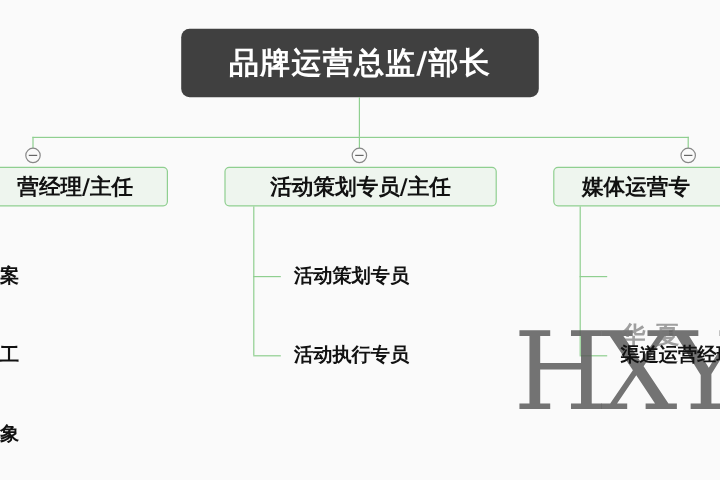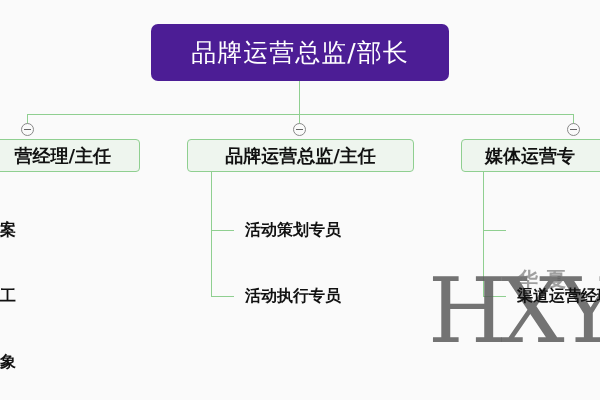--- a/index.html
+++ b/index.html
@@ -17,25 +17,25 @@
       height: 400px;
       background: #fafafa;
       overflow: hidden;
     }
     .root-node {
       position: absolute;
       left: 151px;
       top: 24px;
       width: 298px;
       height: 57px;
-      background: #4c1d95;
+      background: #404040;
       border-radius: 7px;
       color: #ffffff;
       font-size: 25px;
-      font-weight: normal;
+      font-weight: bold;
       display: flex;
       align-items: center;
       justify-content: center;
       letter-spacing: 1px;
     }
     .line {
       position: absolute;
       background: #8fcf90;
     }
     .manager-node {
@@ -138,21 +138,21 @@
   <div class="line" style="left:573px; top:114px; width:1px; height:10px;"></div>
 
   <div class="collapse-btn" style="left:21px;"></div>
   <div class="collapse-btn" style="left:293px;"></div>
   <div class="collapse-btn" style="left:567px;"></div>
 
   <div class="manager-node" style="left:-90px; width:230px; justify-content:flex-end; padding-right:28px;">
     <span>营经理/主任</span>
   </div>
   <div class="manager-node" style="left:187px; width:227px;">
-    <span>品牌运营总监/主任</span>
+    <span>活动策划专员/主任</span>
   </div>
   <div class="manager-node" style="left:461px; width:200px; justify-content:flex-start; padding-left:23px;">
     <span>媒体运营专</span>
   </div>
 
   <div class="leaf" style="left:-6px; top:220px;"><span style="margin-left:-10px;">…案</span></div>
   <div class="leaf" style="left:-6px; top:286px;"><span style="margin-left:-10px;">…工</span></div>
   <div class="leaf" style="left:-6px; top:352px;"><span style="margin-left:-10px;">…象</span></div>
 
   <div class="line" style="left:211px; top:172px; width:1px; height:124px;"></div>

